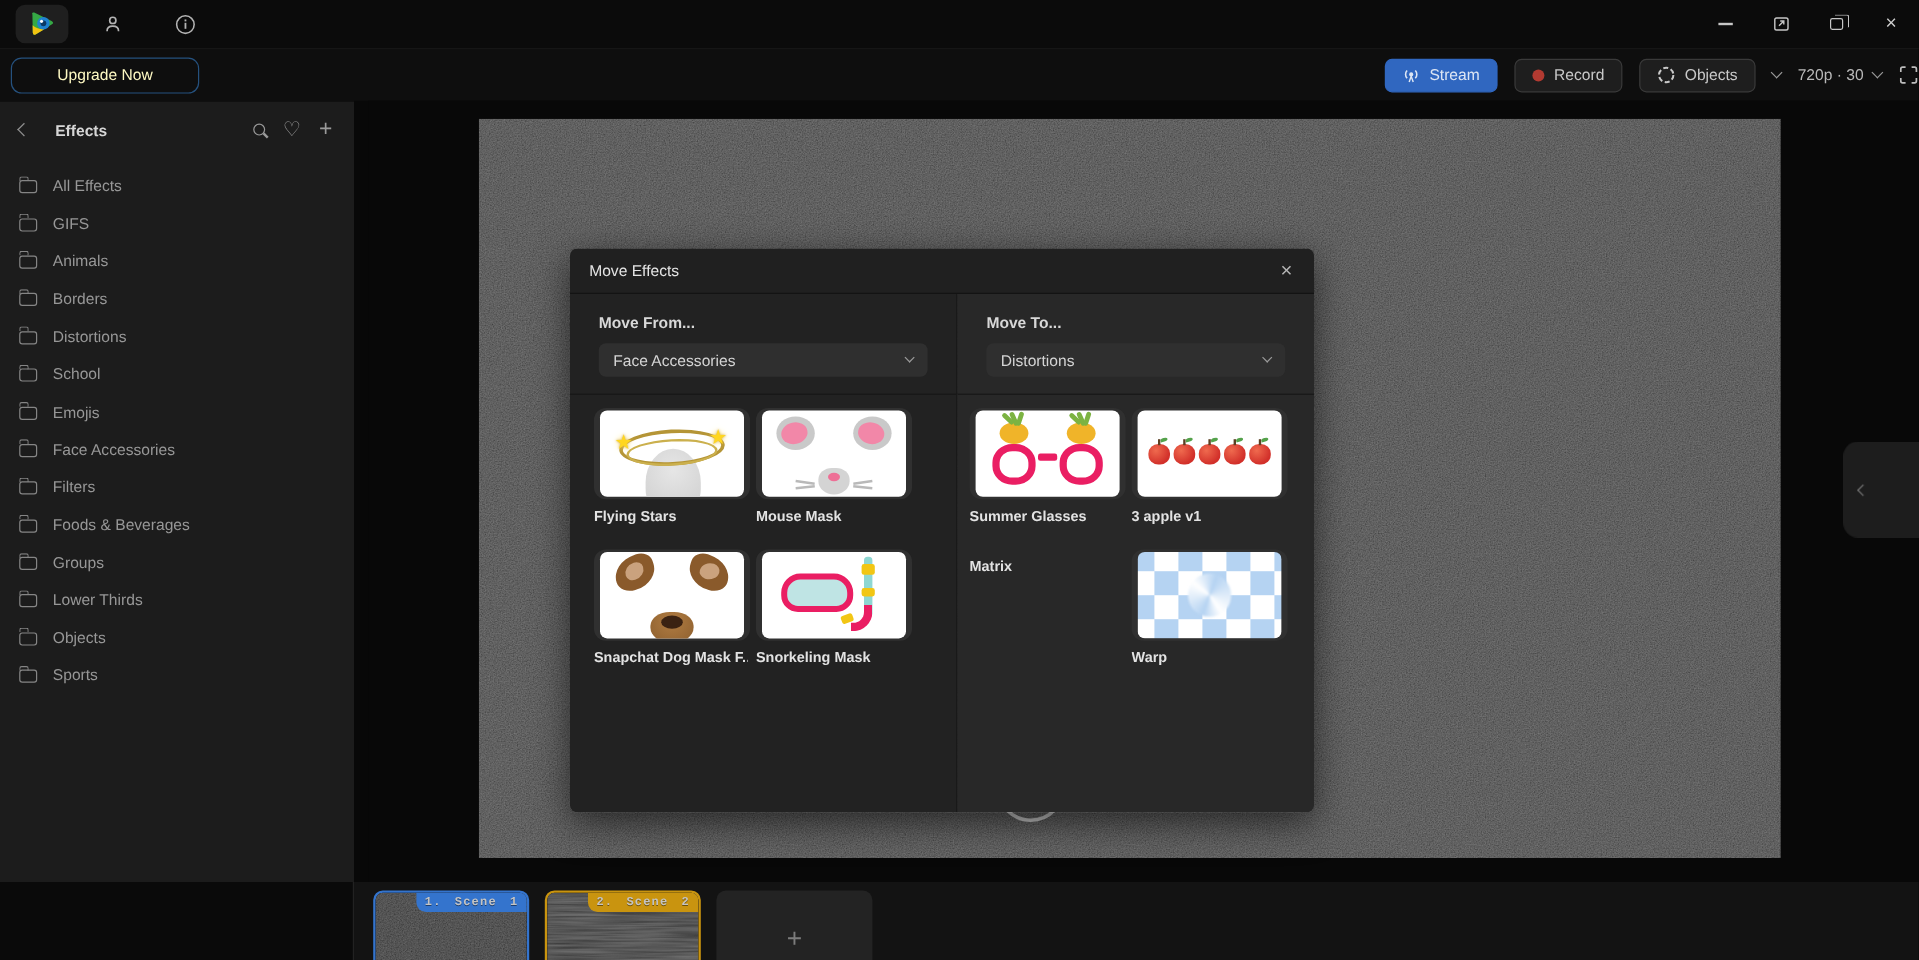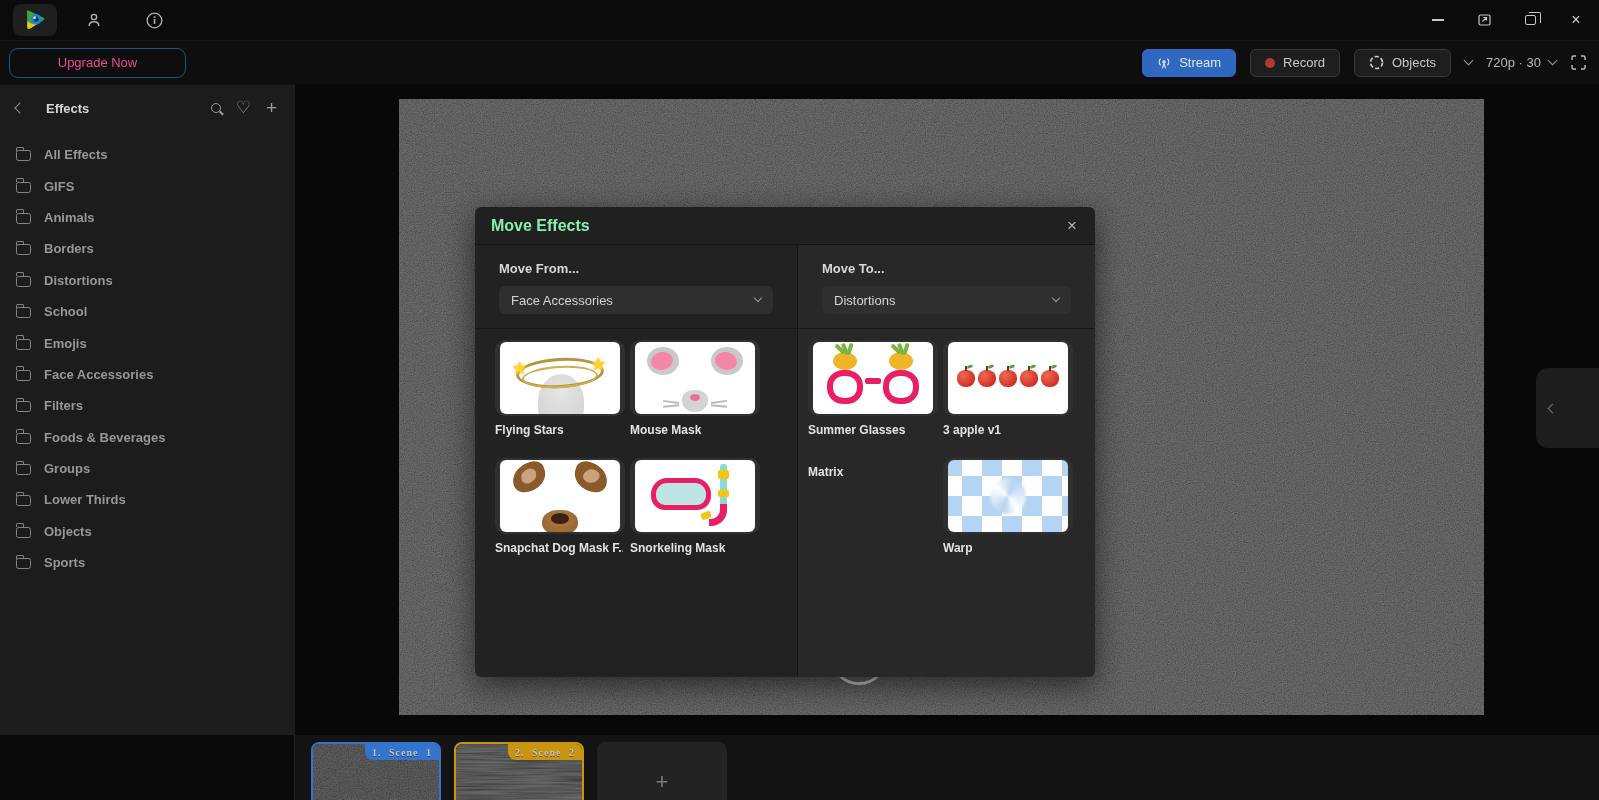--- a/index.html
+++ b/index.html
@@ -18,23 +18,23 @@
   .restore-glyph::before { content:""; position:absolute; top:-4px; left:3px; width:11px; height:10px;
     border:1.2px solid #c6c6c6; border-left:none; border-bottom:none; border-radius:0 2px 0 0; }
   .close-glyph { font-size:16px; line-height:16px; color:#cfcfcf; }
 
   
   .navbar { height:44px; display:flex; background:#0e0e0e; border-top:1px solid #161616; }
   .nav-left { width:295px; background:#191919; display:flex; align-items:center; padding-left:10px; gap:38px; }
   .nav-tab { font-size:13px; color:#8a8a8a; cursor:default; }
   .nav-tab.active { color:#e9e9e9; font-weight:bold; }
   .nav-main { flex:1; display:flex; align-items:center; position:relative; }
-  .upgrade-btn { margin-left:9px; width:177px; height:30px; border:1px solid #25517e; border-radius:9px;
-    color:#ec4899; font-size:13px; display:flex; align-items:center; justify-content:center; background:transparent; }
-  .nav-right { position:absolute; right:12px; display:flex; align-items:center; gap:14px; }
+  .upgrade-btn { margin-left:9px; width:157px; height:30px; border:1px solid #25517e; border-radius:9px;
+    color:#fef9c3; font-size:13px; display:flex; align-items:center; justify-content:center; background:transparent; }
+  .nav-right { position:absolute; right:0; display:flex; align-items:center; gap:14px; }
   .btn { height:28px; border-radius:6px; display:flex; align-items:center; gap:8px; padding:0 14px;
     font-size:13px; color:#c9c9c9; background:#1e1e1e; border:1px solid #3a3a3a; }
   .btn.stream { background:#3067c0; border-color:#3067c0; color:#dde6f4; }
   .rec-dot { width:10px; height:10px; border-radius:50%; background:#b23a31; }
   .chev { width:7px; height:7px; border-right:1.5px solid #9a9a9a; border-bottom:1.5px solid #9a9a9a;
     transform:rotate(45deg); display:inline-block; margin-top:-4px; }
   .res-label { font-size:13px; color:#b9b9b9; display:flex; align-items:center; gap:8px; }
 
   
   .content { height:651px; display:flex;gap:12px; }
@@ -42,21 +42,21 @@
   .side-head { height:46px; display:flex; align-items:center; padding:0 18px 0 16px; }
   .back-chev { width:8px; height:8px; border-left:1.6px solid #8f8f8f; border-bottom:1.6px solid #8f8f8f;
     transform:rotate(45deg); margin-right:22px; }
   .side-title { font-size:13px; font-weight:bold; color:#d6d6d6; flex:1; }
   .head-icons { display:flex; align-items:center; gap:15px; }
   .search-glyph { width:10px; height:10px; border:1.6px solid #9a9a9a; border-radius:50%; position:relative; }
   .search-glyph::after { content:""; position:absolute; width:5px; height:1.6px; background:#9a9a9a;
     bottom:-2px; right:-4px; transform:rotate(45deg); }
   .heart-glyph { color:#9a9a9a; font-size:17px; line-height:16px; }
   .plus-glyph { color:#9a9a9a; font-size:19px; line-height:16px; font-weight:300; }
-  .side-list { padding:8px 4px 0 16px;font-weight:bold; }
+  .side-list { padding:8px 4px 0 16px; }
   .side-item { height:31.4px; display:flex; align-items:center; gap:13px; }
   .folder { width:15px; height:11px; border:1.5px solid #858585; border-radius:2.5px; position:relative; margin-top:2px; }
   .folder::before { content:""; position:absolute; top:-4.5px; left:-1.5px; width:6px; height:3px;
     border:1.5px solid #858585; border-bottom:none; border-radius:2px 2px 0 0; }
   .side-label { font-size:13px; color:#979797; }
 
   .main { flex:1; position:relative; background:#080808; }
   .preview { position:absolute; left:92px; top:15px; width:1085px; height:616px; overflow:hidden; }
   .preview svg { display:block; }
   .watermark { position:absolute; left:431px; top:528px; width:58px; height:58px; border-radius:50%;
@@ -67,34 +67,34 @@
   .edge-chev { width:7px; height:7px; border-left:1.6px solid #777; border-bottom:1.6px solid #777;
     transform:rotate(45deg); margin-left:13px; }
 
   
   .bottombar { height:65px; display:flex; }
   .bb-left { width:295px; background:#0a0a0a; border-right:1px solid #222; }
   .bb-main { flex:1; background:#131313; display:flex; padding:7px 0 0 16px; gap:13px; }
   .scene-card { width:130px; height:80px; border-radius:8px; border:2px solid; position:relative; overflow:hidden; background:#000; }
   .scene-card svg { display:block; }
   .scene-tab { position:absolute; top:0; right:0; height:16px; padding:0 7px; display:flex; align-items:center;
-    border-radius:0 4px 0 8px; font-family:Liberation Serif, serif; font-weight:bold; font-size:10px;
+    border-radius:0 4px 0 8px; font-family:Liberation Mono, monospace; font-weight:bold; font-size:10px;
     color:#c4c4c4; letter-spacing:1px; word-spacing:4px; text-shadow:0 1px 0 rgba(0,0,0,.45); }
   .scene-1 { border-color:#3474cd; } .scene-1 .scene-tab { background:#3474cd; }
   .scene-2 { border-color:#c9940f; } .scene-2 .scene-tab { background:#c9940f; }
   .add-scene-card { width:130px; height:80px; border-radius:8px; background:#232323;
     display:flex; align-items:center; justify-content:center; }
   .add-scene-card .plus-glyph { color:#7c7c7c; font-size:22px; }
 
   
   .modal { position:fixed; left:475px; top:207px; width:620px; height:470px; border-radius:6px;
     overflow:hidden; box-shadow:0 8px 30px rgba(0,0,0,.6); display:flex; flex-direction:column; }
   .modal-head { height:38px; background:#202020; border-bottom:1px solid #131313; display:flex;
     align-items:center; padding:0 18px 0 16px; }
-  .modal-title { flex:1; font-size:16px; font-weight:bold; color:#86efac; }
+  .modal-title { flex:1; font-size:13px; font-weight:normal; color:#e5e5e5; }
   .modal-close { font-size:17px; color:#b5b5b5; line-height:16px; }
   .modal-body { flex:1; display:flex; }
   .panel { display:flex; flex-direction:column; }
   .panel.from { width:323px; background:#222222; border-right:1px solid #141414; }
   .panel.to { flex:1; background:#282828; }
   .panel-top { padding:16px 24px 14px 24px; border-bottom:1px solid #171717; }
   .panel-label { font-size:13px; font-weight:bold; color:#d8d8d8; margin-bottom:10px; }
   .dropdown { height:28px; background:#2f2f2f; border-radius:6px; display:flex; align-items:center;
     padding:0 12px; font-size:13px; color:#d4d4d4; }
   .dropdown .chev { margin-left:auto; width:6px; height:6px; }

